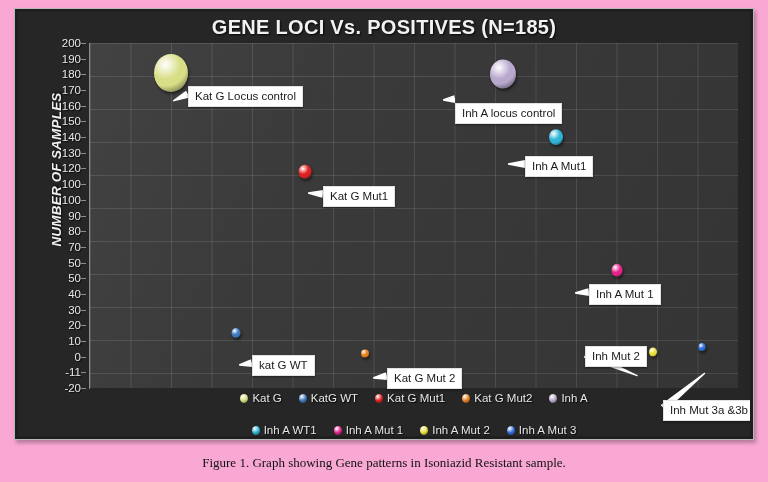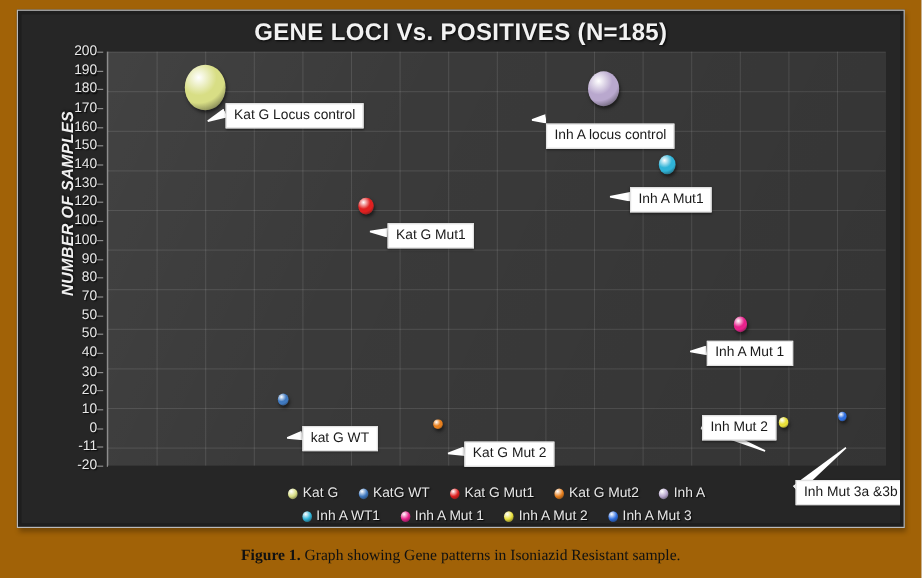--- a/index.html
+++ b/index.html
@@ -1,18 +1,18 @@
 <!DOCTYPE html>
 <html><head>
 <meta charset="utf-8">
 <style>
   html,body{margin:0;padding:0;background:#ffffff;}
   body{width:768px;height:482px;overflow:hidden;font-family:"Liberation Sans",sans-serif;}
 
-  .page{position:relative;width:768px;height:482px;background:#a16207;}
+  .page{position:relative;width:768px;height:482px;background:#f9a8d4;}
 
   
   .figure-frame{
     position:absolute;left:14px;top:8px;width:740px;height:432px;
     border:1px solid #b9b9b9;
     box-shadow:2px 3px 4px rgba(0,0,0,0.28);
     background:#1e1e1e;
     box-sizing:border-box;
     padding:3px;
   }
@@ -84,32 +84,32 @@
     padding:3px 6px 3px 6px;white-space:nowrap;
     box-shadow:0 1px 2px rgba(0,0,0,0.45);
     border:1px solid #e2e2e2;
   }
   .leader{position:absolute;background:#ffffff;}
 
   
   .legend{position:absolute;left:72px;top:376px;width:648px;height:52px;}
   .legend-row{position:absolute;left:0;width:100%;height:18px;display:flex;
     align-items:center;justify-content:center;gap:17px;}
-  .legend-row.r1{top:14px;text-align:center;}
+  .legend-row.r1{top:1px;text-align:center;}
   .legend-row.r2{top:33px;}
   .legend-item{display:flex;align-items:center;gap:4px;}
   .legend-swatch{width:8px;height:9px;border-radius:50%;display:inline-block;}
   .legend-text{color:#e6e6e6;font-size:11.5px;text-shadow:1px 1px 1px rgba(0,0,0,0.8);}
 
   
   .caption{
     position:absolute;left:0;right:0;top:455px;text-align:center;
     font-family:"Liberation Serif",serif;font-size:13px;color:#111;
   }
-  .caption b{font-weight:bold;}
+  .caption b{font-weight:normal;}
 </style>
 </head>
 <body>
 
 <div class="page">
 
   <div class="figure-frame">
     <div class="chart-surface">
 
       <div class="chart-title">GENE LOCI Vs. POSITIVES (N=185)</div>

